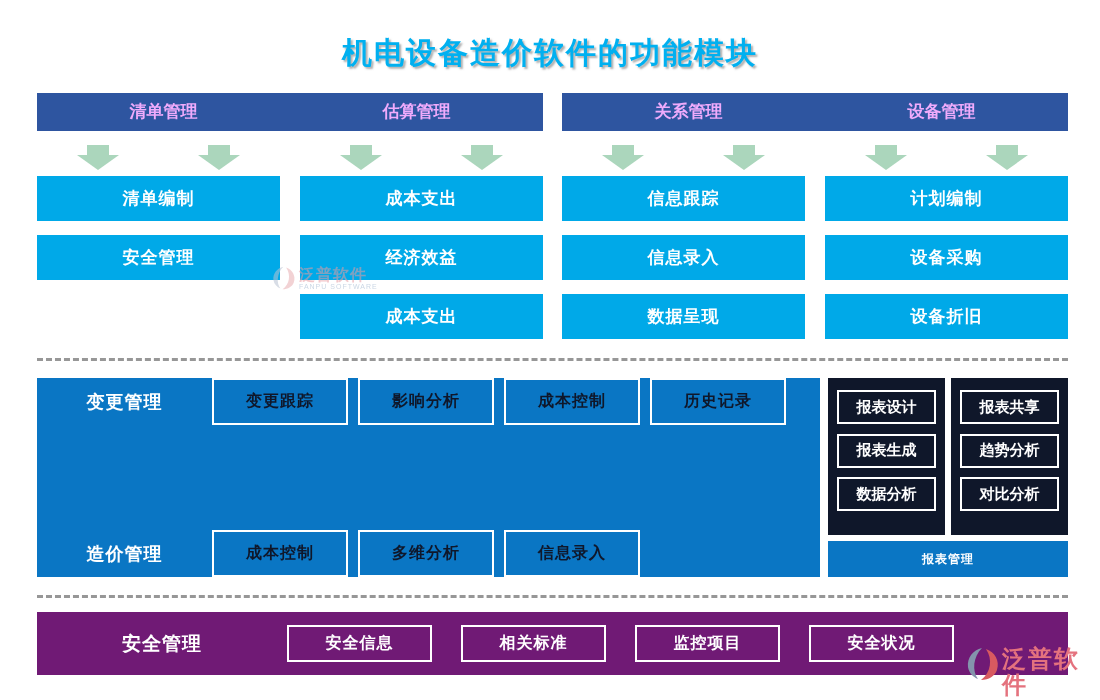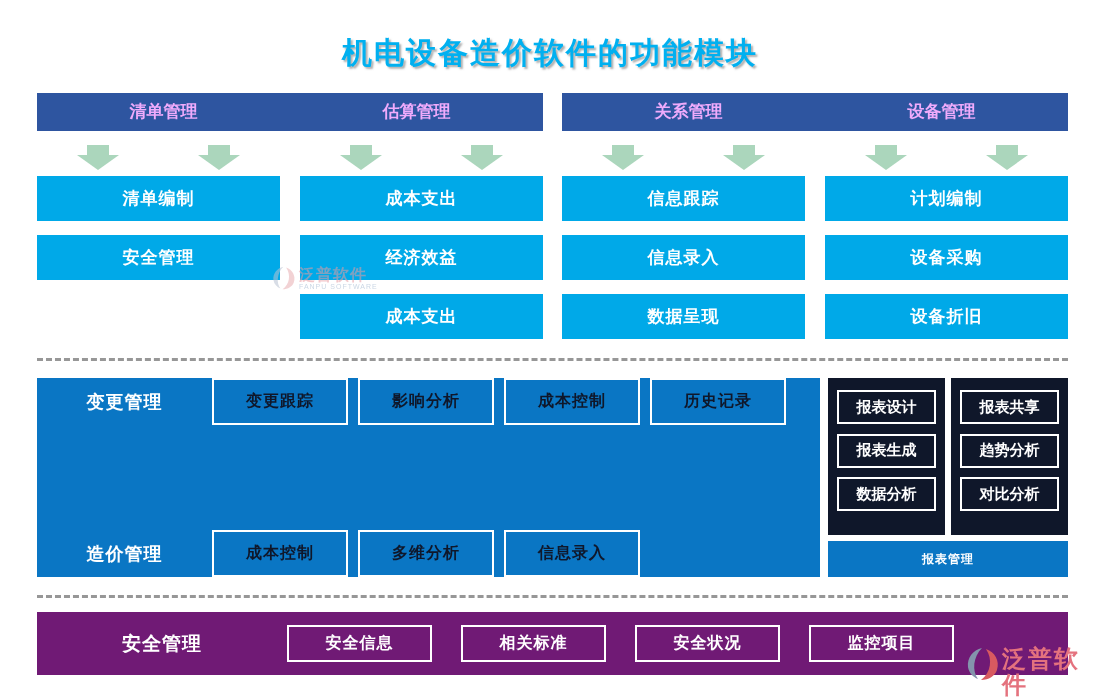--- a/index.html
+++ b/index.html
@@ -199,22 +199,22 @@
       <div class="report-footer">报表管理</div>
     </div>
   </div>
 
   <div class="dash dash2"></div>
 
   <div class="bottom-bar">
     <div class="bottom-label">安全管理</div>
     <div class="bottom-item">安全信息</div>
     <div class="bottom-item">相关标准</div>
+    <div class="bottom-item">监控项目</div>
     <div class="bottom-item">安全状况</div>
-    <div class="bottom-item">监控项目</div>
   </div>
 
   <div class="logo">
     <svg width="36" height="36" viewBox="0 0 34 34">
       <path d="M16 1 C7 3 1 11 2 20 C3 26 7 30 12 32 C6 24 7 10 16 1 Z" fill="#8494ac"></path>
       <path d="M20 2 C29 5 34 14 31 23 C29 29 23 33 15 33 C25 26 27 12 20 2 Z" fill="#d85a60"></path>
     </svg>
     <div class="logo-textwrap">
       <div class="logo-text">泛普软件</div>
       <div class="logo-url">www.fanpusoft.com</div>

